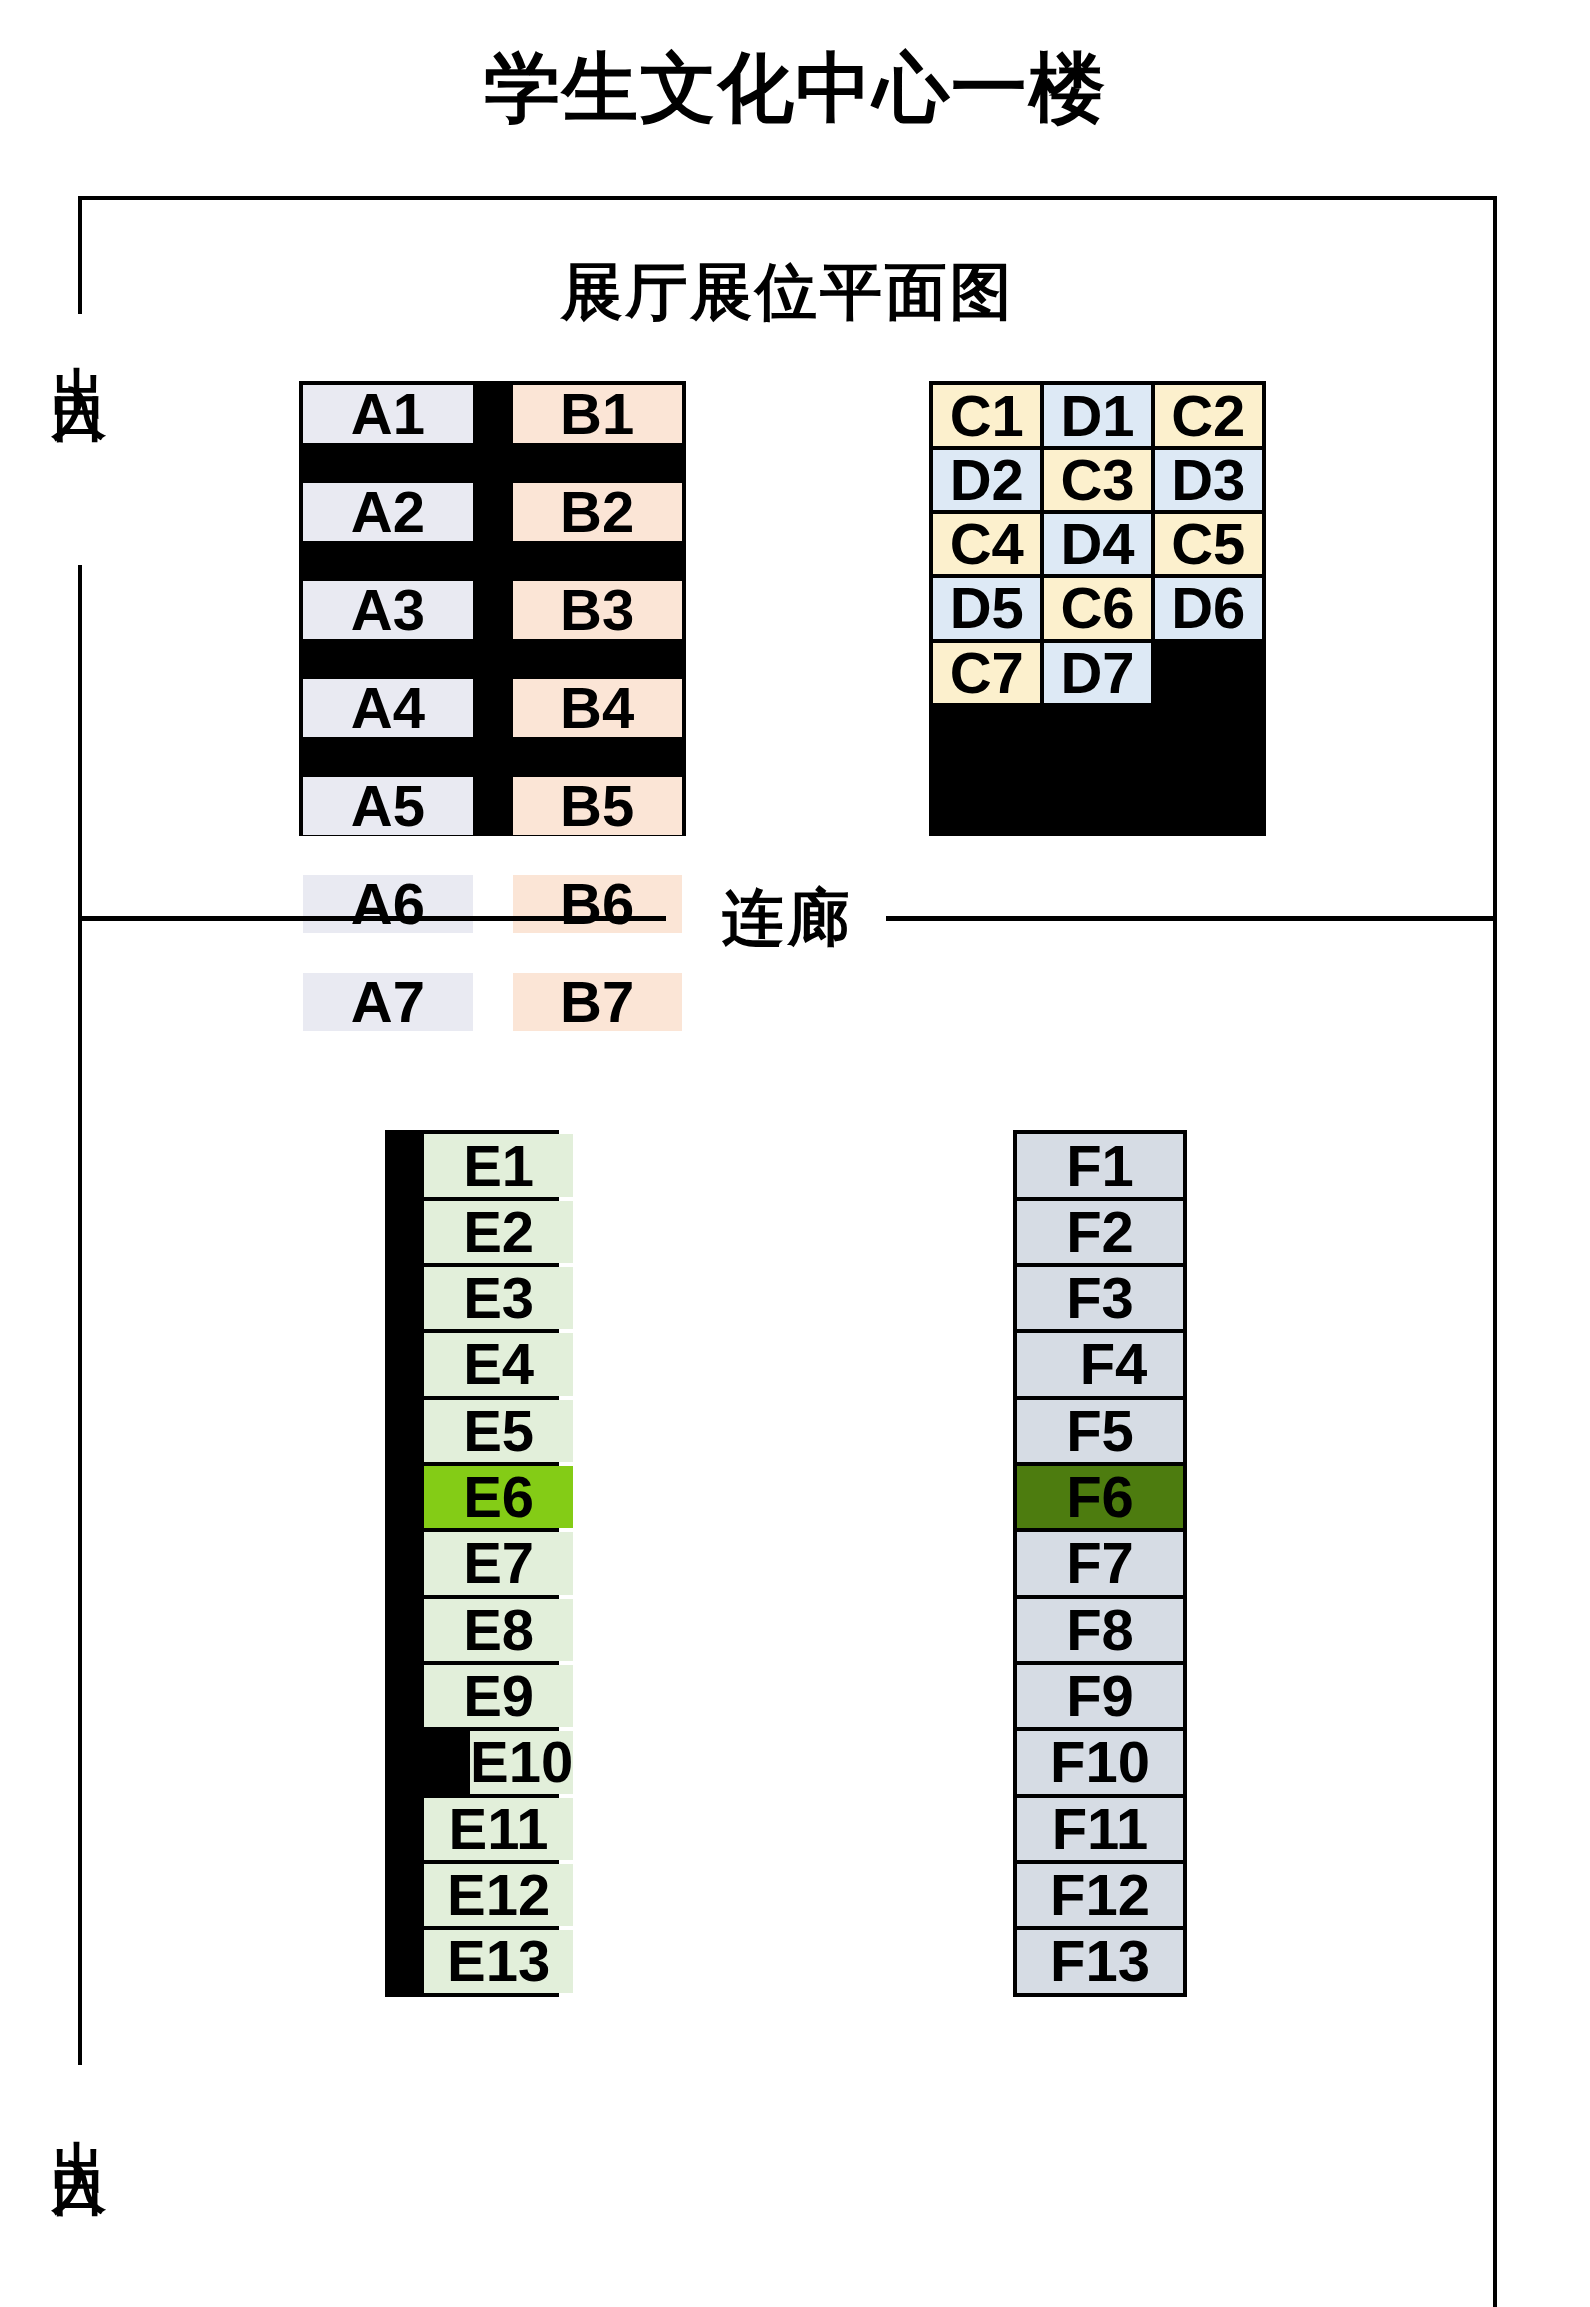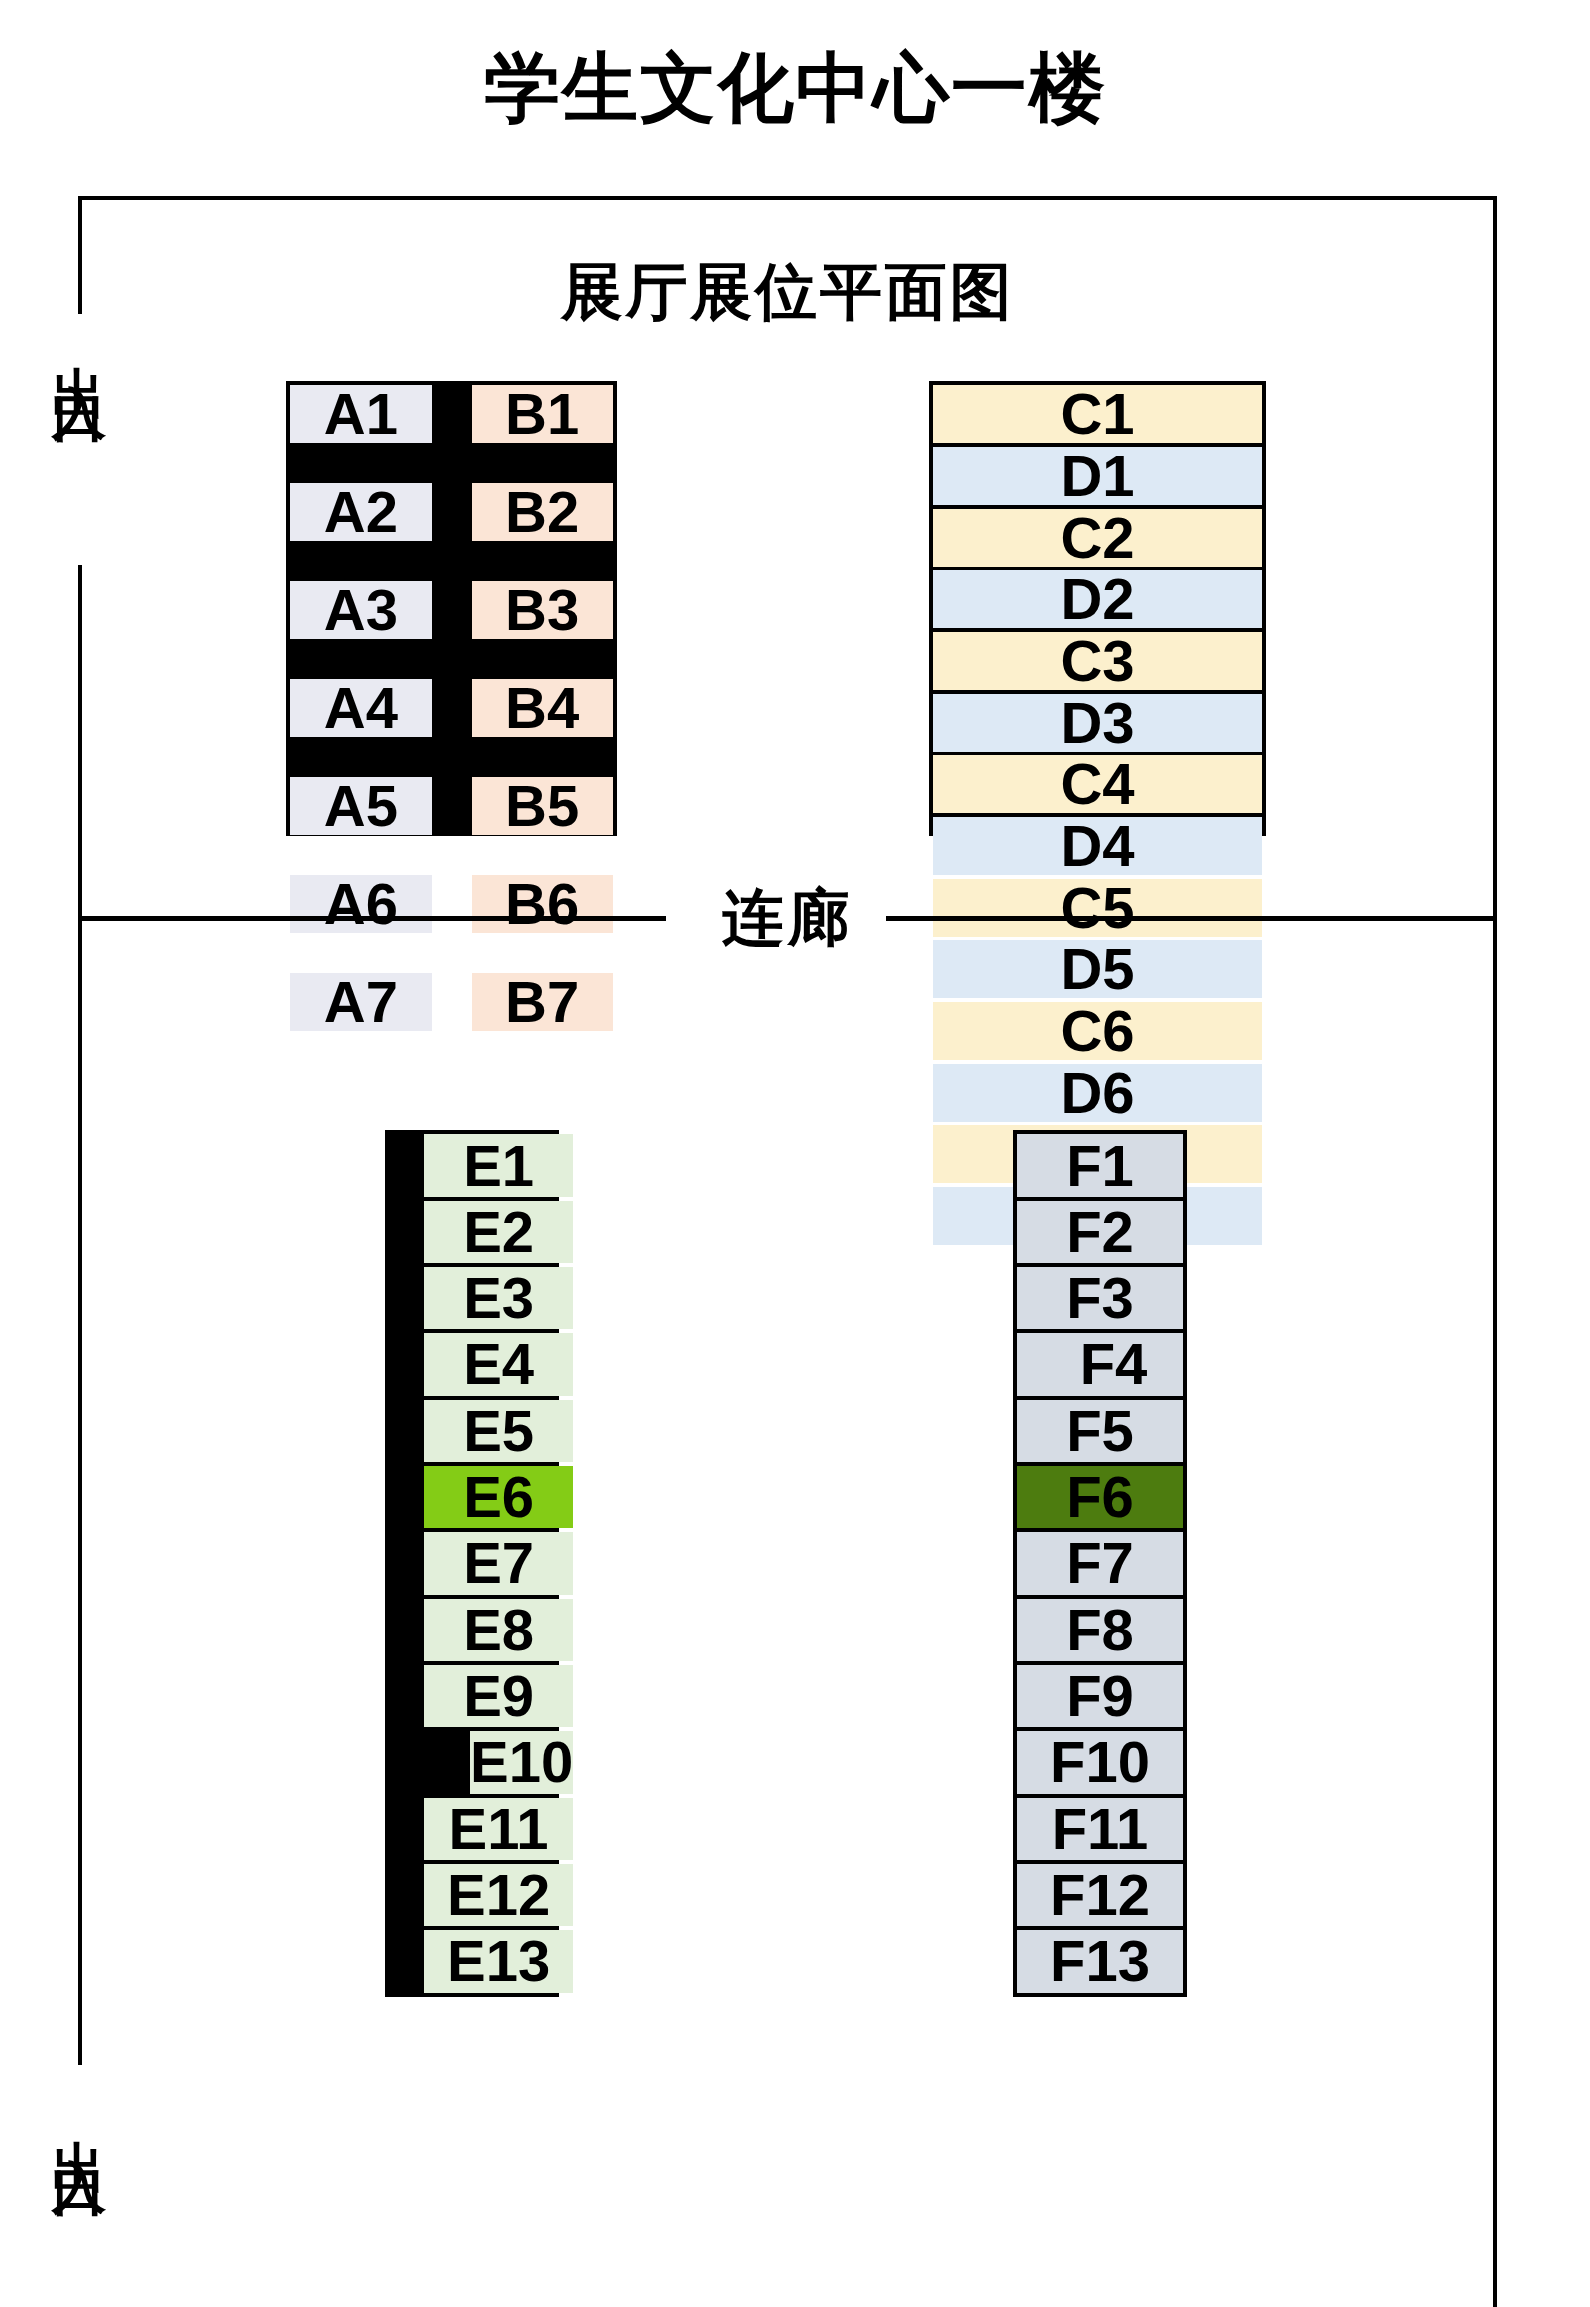--- a/index.html
+++ b/index.html
@@ -78,21 +78,21 @@
     letter-spacing: 3.7px;
   }
   .booth-table {
     position: absolute;
     display: grid;
     background: #000000;
     gap: 3.7px;
     padding: 4.2px;
     box-sizing: border-box;
   }
-  .booth-table.ab { left: 286px;  top: 381px;  width: 331px; height: 455px; gap: 40px; }
+  .booth-table.ab { left: 299px;  top: 381px;  width: 387px; height: 455px; gap: 40px; }
   .booth-table.cd { left: 929px; top: 381px;  width: 337px; height: 455px; }
   .booth-table.e  { left: 385px;  top: 1130px; width: 174px; height: 867px; }
   .booth-table.f  { left: 1013px; top: 1130px; width: 174px; height: 867px; }
   .booth-cell {
     display: flex;
     align-items: center;
     justify-content: center;
     font-size: 58px;
     font-weight: 700;
     line-height: 1;
@@ -127,21 +127,21 @@
       <div class="booth-cell" style="background: rgb(233, 234, 242);">A4</div>
       <div class="booth-cell" style="background: rgb(251, 229, 214);">B4</div>
       <div class="booth-cell" style="background: rgb(233, 234, 242);">A5</div>
       <div class="booth-cell" style="background: rgb(251, 229, 214);">B5</div>
       <div class="booth-cell" style="background: rgb(233, 234, 242);">A6</div>
       <div class="booth-cell" style="background: rgb(251, 229, 214);">B6</div>
       <div class="booth-cell" style="background: rgb(233, 234, 242);">A7</div>
       <div class="booth-cell" style="background: rgb(251, 229, 214);">B7</div>
     </div>
 
-  <div class="booth-table cd" style="grid-template-columns: repeat(1, 1fr); grid-template-rows: repeat(7, 1fr);">
+  <div class="booth-table cd" style="grid-template-columns: repeat(3, 1fr); grid-template-rows: repeat(7, 1fr);">
       <div class="booth-cell" style="background: rgb(252, 240, 205);">C1</div>
       <div class="booth-cell" style="background: rgb(221, 233, 245);">D1</div>
       <div class="booth-cell" style="background: rgb(252, 240, 205);">C2</div>
       <div class="booth-cell" style="background: rgb(221, 233, 245);">D2</div>
       <div class="booth-cell" style="background: rgb(252, 240, 205);">C3</div>
       <div class="booth-cell" style="background: rgb(221, 233, 245);">D3</div>
       <div class="booth-cell" style="background: rgb(252, 240, 205);">C4</div>
       <div class="booth-cell" style="background: rgb(221, 233, 245);">D4</div>
       <div class="booth-cell" style="background: rgb(252, 240, 205);">C5</div>
       <div class="booth-cell" style="background: rgb(221, 233, 245);">D5</div>

